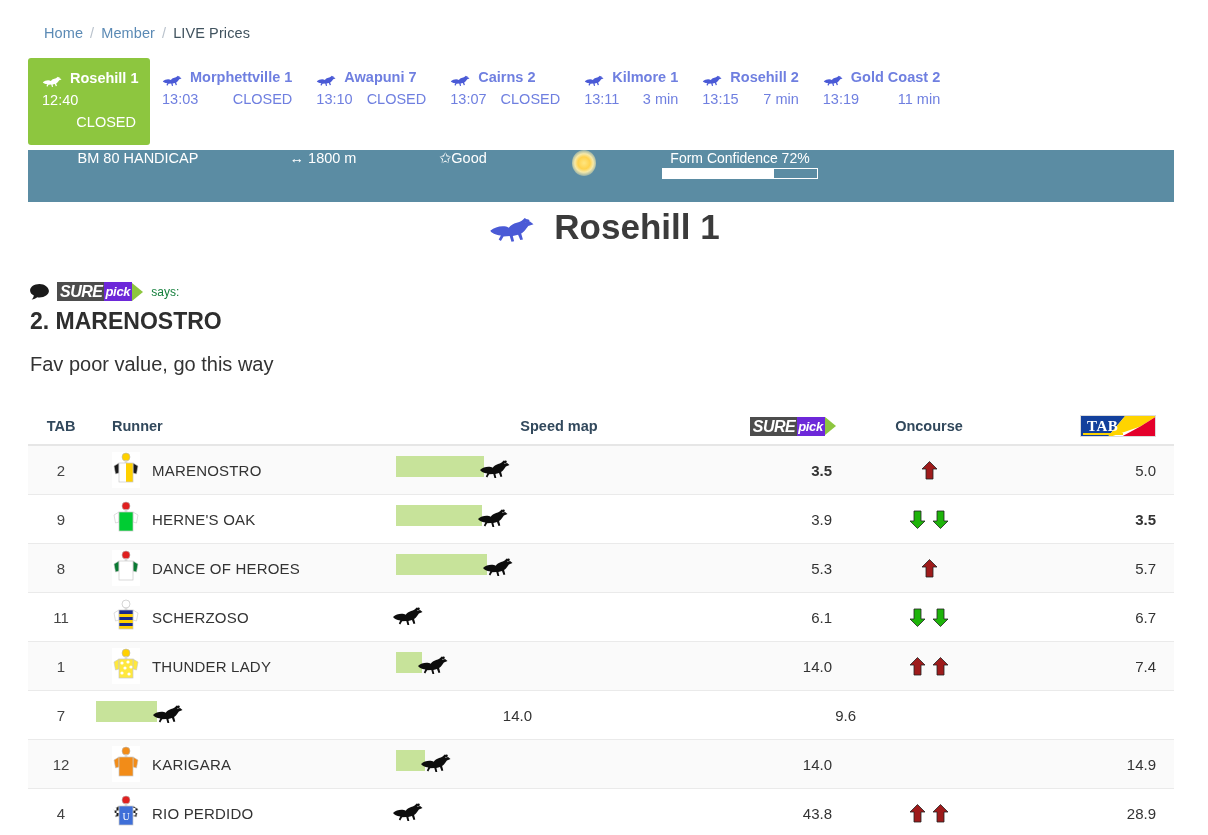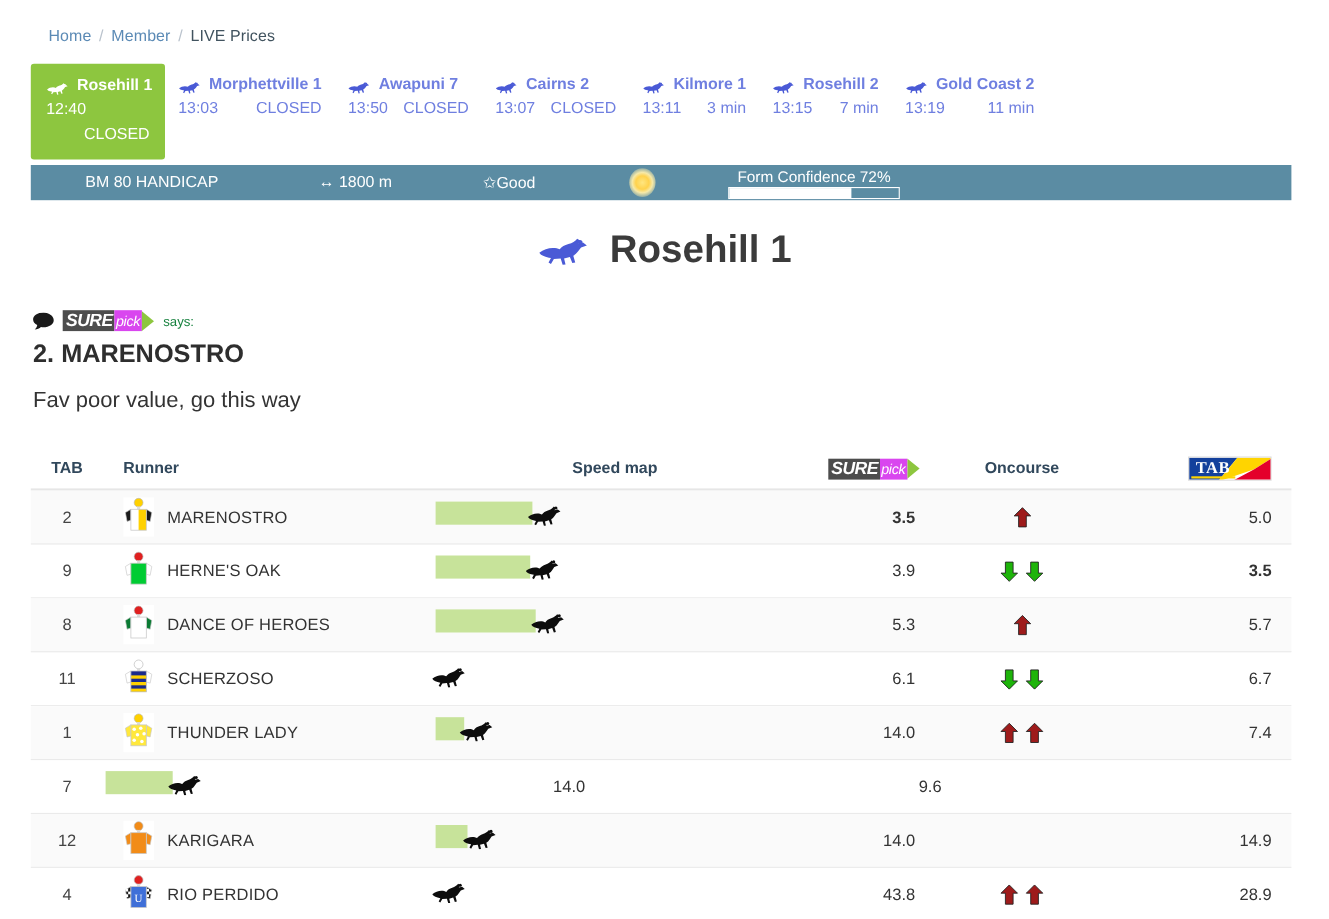--- a/index.html
+++ b/index.html
@@ -36,23 +36,23 @@
     background: #8dc63f; color: #ffffff; border-radius: 3px;
     width: 122px; padding: 9px 14px 12px 14px;
   }
   .tab.active .tname { color: #ffffff; }
   .tab.active .trow { display: block; }
   .tab.active .tmin { display: block; text-align: right; }
   .horse-ico { display: inline-block; width: 23px; height: 13px; vertical-align: -1px; }
 
   
   .infobar {
-    position: absolute; left: 28px; top: 150px; width: 1146px; height: 32px;
+    position: absolute; left: 28px; top: 150px; width: 1146px; height: 52px;
     background: #5b8ca3; color: #ffffff;
-    display: flex; align-items: center; font-size: 14.5px;
+    display: flex; align-items: flex-start; font-size: 14.5px;
   }
   .infobar .cell { text-align: center; }
   .ib-class { width: 220px; }
   .ib-dist  { width: 150px; }
   .ib-going { width: 130px; }
   .ib-weather { width: 112px; display:flex; justify-content:center; }
   .sunicon {
     width: 24px; height: 26px; border-radius: 50%;
     background: radial-gradient(circle, #ffe680 0%, #ffd24d 34%, #f6e9a8 52%, rgba(230,225,170,.45) 72%, rgba(91,140,163,0) 88%);
   }
@@ -78,21 +78,21 @@
     display: flex; align-items: center; gap: 8px;
   }
   .bubble-ico { width: 19px; height: 16px; display:inline-block; }
   .sp-logo { display: inline-flex; align-items: center; height: 29px; }
   .sp-logo .sp-sure {
     background: #4d4d4d; color: #ffffff; font-weight: bold; font-style: italic;
     font-size: 16px; line-height: 19px; padding: 0 2px 0 3px; letter-spacing: -0.5px;
     font-family: "Liberation Sans", sans-serif;
   }
   .sp-logo .sp-pick {
-    background: #d946ef; color: #ffffff; font-weight: normal; font-style: italic;
+    background: #6d28d9; color: #ffffff; font-weight: bold; font-style: italic;
     font-size: 13px; line-height: 19px; padding: 0 2px 0 1px; letter-spacing: -0.3px;
     display:inline-block; height: 19px;
   }
   .sp-logo .sp-arrow {
     width: 0; height: 0; display: inline-block; vertical-align: top;
     border-top: 9.5px solid transparent; border-bottom: 9.5px solid transparent;
     border-left: 11px solid #8dc63f;
   }
   .says-text { font-size: 12px; color: #15803d; }
 
@@ -210,21 +210,21 @@
         <div class="tname">
           <span class="horse-ico"><svg viewBox="0 0 60 34" width="23" height="13">
               <g fill="#4a5ad6">
                 <path d="M2 19c4-3 9-5 14-5 3 0 5 .5 7 1.5 2-2.5 5-4.5 9-5.5 4-1 7-3 9-5.5l3 2-2 3 5-1 4 3-6 2-3 4c-1.5 2-3 3.5-5 4.5l2 7-3 .5-2.5-6-6 1.5 1.5 6-3 .5-2-6.5-7 .5-3 5-2.5-1.5 2.5-4.5C7 23 4 22 2 19z"></path>
                 <path d="M44 6c1.5 0 2.5 1 2.5 2.3S45.5 10.5 44 10.5 41.5 9.5 41.5 8.3 42.5 6 44 6z"></path>
               </g>
             </svg></span>
           <span>Awapuni 7</span>
         </div>
         <div class="trow">
-          <span>13:50</span>
+          <span>13:10</span>
           <span class="tmin">CLOSED</span>
         </div>
       </div>
       <div class="tab">
         <div class="tname">
           <span class="horse-ico"><svg viewBox="0 0 60 34" width="23" height="13">
               <g fill="#4a5ad6">
                 <path d="M2 19c4-3 9-5 14-5 3 0 5 .5 7 1.5 2-2.5 5-4.5 9-5.5 4-1 7-3 9-5.5l3 2-2 3 5-1 4 3-6 2-3 4c-1.5 2-3 3.5-5 4.5l2 7-3 .5-2.5-6-6 1.5 1.5 6-3 .5-2-6.5-7 .5-3 5-2.5-1.5 2.5-4.5C7 23 4 22 2 19z"></path>
                 <path d="M44 6c1.5 0 2.5 1 2.5 2.3S45.5 10.5 44 10.5 41.5 9.5 41.5 8.3 42.5 6 44 6z"></path>
               </g>

